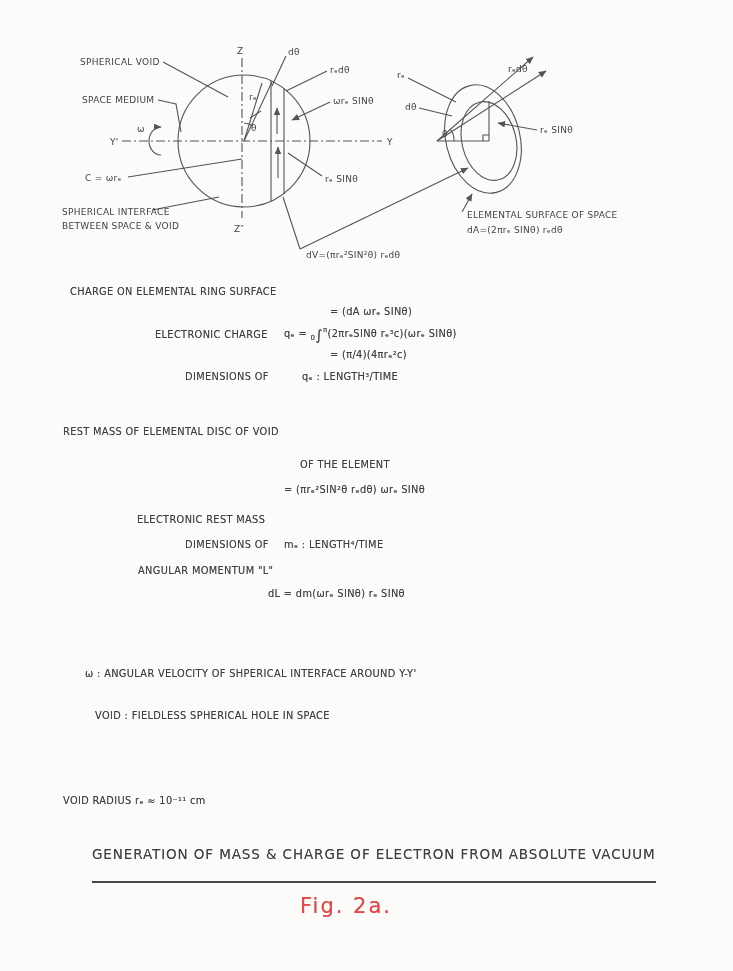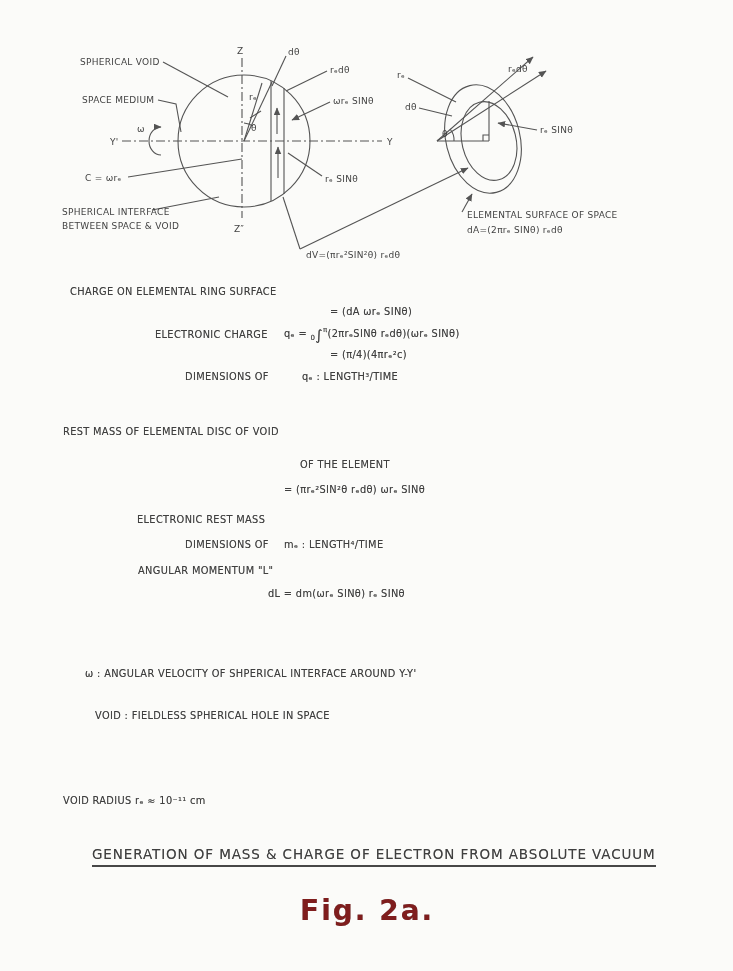--- a/index.html
+++ b/index.html
@@ -10,23 +10,23 @@
   }
   .t{
     position:absolute;white-space:nowrap;font-size:9.8px;letter-spacing:.35px;
     color:#3f3f3f;text-shadow:0 0 .5px rgba(70,70,70,.55);
   }
   .sub{font-size:7px;vertical-align:-3px}
   .sup{font-size:7px;vertical-align:5px}
   .int{font-size:14px;vertical-align:-3px}
   .title{
     font-size:13.5px;letter-spacing:.9px;border-bottom:2px solid #474747;
-    padding-bottom:3px;
+    padding-bottom:19px;
   }
-  .fig{font-size:28px;letter-spacing:2px;color:#7f1d1d;font-weight:bold;}
+  .fig{font-size:21px;letter-spacing:2px;color:#ef4444;}
   svg{position:absolute;left:0;top:0;}
   svg text{
     font-family:"DejaVu Sans",sans-serif;font-size:9px;fill:#424242;
     letter-spacing:.3px;
   }
   svg .shape{stroke:#545454;fill:none;stroke-width:1.1;}
   svg .dashdot{stroke-dasharray:9 3 2 3;}
 </style>
 </head>
 <body>
@@ -111,21 +111,21 @@
       <text x="508" y="72">rₑdθ</text>
       <text x="540" y="133">rₑ SINθ</text>
       <text x="467" y="218">ELEMENTAL SURFACE OF SPACE</text>
       <text x="467" y="233">dA=(2πrₑ SINθ) rₑdθ</text>
     </g>
   </svg>
 
   <div class="t" style="left:70px;top:286px">CHARGE ON ELEMENTAL RING SURFACE</div>
   <div class="t" style="left:330px;top:306px">= (dA ωrₑ SINθ)</div>
   <div class="t" style="left:155px;top:329px">ELECTRONIC CHARGE</div>
-  <div class="t" style="left:284px;top:326px"><span>qₑ = </span><span class="sub">0</span><span class="int">∫</span><span class="sup">π</span><span>(2πrₑSINθ rₑdθ)(ωrₑ SINθ)</span></div>
+  <div class="t" style="left:284px;top:326px"><span>qₑ = </span><span class="sub">0</span><span class="int">∫</span><span class="sup">π</span><span>(2πrₑSINθ rₑ³c)(ωrₑ SINθ)</span></div>
   <div class="t" style="left:330px;top:349px">= (π/4)(4πrₑ²c)</div>
   <div class="t" style="left:185px;top:371px">DIMENSIONS OF</div>
   <div class="t" style="left:302px;top:371px">qₑ : LENGTH³/TIME</div>
 
   <div class="t" style="left:63px;top:426px">REST MASS OF ELEMENTAL DISC OF VOID</div>
   <div class="t" style="left:300px;top:459px">OF THE ELEMENT</div>
   <div class="t" style="left:284px;top:484px">= (πrₑ²SIN²θ rₑdθ) ωrₑ SINθ</div>
   <div class="t" style="left:137px;top:514px">ELECTRONIC REST MASS</div>
   <div class="t" style="left:185px;top:539px">DIMENSIONS OF</div>
   <div class="t" style="left:284px;top:539px">mₑ : LENGTH⁴/TIME</div>

